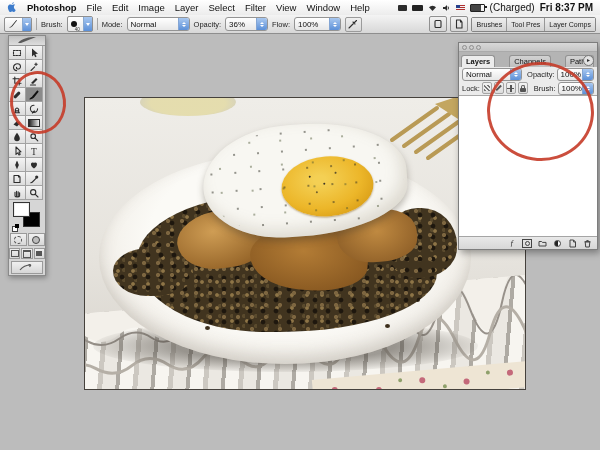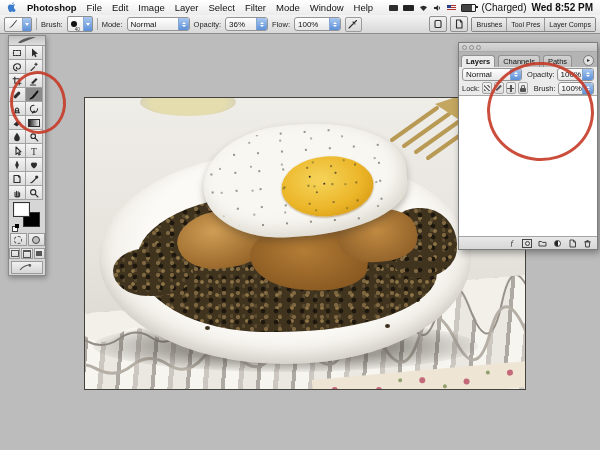--- a/index.html
+++ b/index.html
@@ -120,21 +120,21 @@
      background:radial-gradient(ellipse at 42% 38%,#f4d054 8%,#ecb629 55%,#d1930f 92%);
      box-shadow:0 1px 2px rgba(120,80,10,.5);}
   .yolk::after{content:"";position:absolute;left:30%;top:30%;width:2px;height:2px;border-radius:50%;background:#3a3325;
      box-shadow:14px 8px 0 #3a3325,26px -2px 0 rgba(58,51,37,.8),6px 16px 0 rgba(58,51,37,.7);}
   
   .lpal{position:absolute;left:458px;top:42px;width:138px;height:206px;background:#ebebeb;border:1px solid #7d7d7d;
         box-shadow:2px 3px 7px rgba(0,0,0,.35);z-index:40;display:flex;flex-direction:column;font-size:8px;color:#111;}
   .lpal-title{height:8px;background:linear-gradient(#d8d8d8,#c6c6c6);border-bottom:1px solid #aaa;
         display:flex;align-items:center;gap:2px;padding:0 3px;}
   .wdot{width:5px;height:5px;border-radius:50%;background:#cfcfcf;border:1px solid #8f8f8f;box-sizing:border-box;}
-  .ltabs{height:13px;background:#b4b4b4;display:flex;align-items:flex-end;padding:2px 2px 0;gap:3px;position:relative;}
+  .ltabs{height:13px;background:#b4b4b4;display:flex;align-items:flex-end;padding:2px 2px 0;gap:14px;position:relative;}
   .ltab{font-size:7.5px;padding:1px 4px 1px;background:linear-gradient(#d2d2d2,#bfbfbf);border:1px solid #929292;
         border-bottom:none;border-radius:3px 3px 0 0;white-space:nowrap;}
   .ltab.active{background:#ececec;font-weight:bold;}
   .lmenu{position:absolute;right:3px;top:3px;width:9px;height:9px;border:1px solid #777;border-radius:50%;
         background:#e2e2e2;font-size:6px;line-height:8px;text-align:center;color:#333;}
   .lrow{display:flex;align-items:center;gap:2px;padding:2px 3px;height:14px;box-sizing:border-box;}
   .lbl{font-size:7.5px;color:#222;}
   .lockbox{width:10px;height:10px;border:1px solid #a5a5a5;border-radius:2px;background:linear-gradient(#f4f4f4,#dcdcdc);
         display:flex;align-items:center;justify-content:center;}
   .ck{width:6px;height:6px;background:repeating-linear-gradient(45deg,#777 0 1.5px,#eee 1.5px 3px);}
@@ -186,37 +186,37 @@
           <path fill="#3d7ccc" d="M6.9.3c-.1.9-.9 1.7-1.7 1.6C5.1 1 6 .2 6.9.3zM8.7 8c-.4 1-1 2-1.8 2-.7 0-.9-.5-1.7-.5S4.1 10 3.4 10c-.8 0-1.5-1.1-1.9-2.1-.9-2-1-4.3.6-5.2.6-.4 1.3-.4 1.9-.1.5.2.9.3 1.1.3.2 0 .6-.1 1.1-.3.7-.3 1.4-.3 2 .2-.9.6-1.4 1.4-1.3 2.5.1 1.2.8 2.1 1.8 2.7z"></path>
         </svg>
     </span>
     <span class="appname">Photoshop</span>
     <span class="mitem">File</span>
     <span class="mitem">Edit</span>
     <span class="mitem">Image</span>
     <span class="mitem">Layer</span>
     <span class="mitem">Select</span>
     <span class="mitem">Filter</span>
-    <span class="mitem">Mode</span>
+    <span class="mitem">View</span>
     <span class="mitem">Window</span>
     <span class="mitem">Help</span>
     <span class="mstatus">
       <span class="sico ico-display"></span>
       <span class="sico ico-ink"></span>
       <svg width="9" height="8" viewBox="0 0 9 8">
           <path d="M4.5 7 1 3.2A4.8 4.8 0 0 1 8 3.2Z" fill="#2c2c2c"></path>
         </svg>
       <svg width="9" height="8" viewBox="0 0 9 8">
           <path d="M1 3h2l2-2v6L3 5H1z" fill="#2c2c2c"></path>
           <path d="M6 2.5a3 3 0 0 1 0 3" stroke="#2c2c2c" fill="none" stroke-width="1"></path>
         </svg>
       <span class="sico ico-flag"></span>
       <span class="sico ico-batt"></span>
       <span>(Charged)</span>
-      <span class="clock">Wed 8:52 PM</span>
+      <span class="clock">Fri 8:37 PM</span>
     </span>
   </div>
 
   <div class="optionsbar">
     <span class="toolpreview">
       <svg class="ti" style="margin-left:3px" viewBox="0 0 10 10">
           <path class="f" d="M1 9C2 7.6 2.9 7.8 3.7 6.7L8.4 1 9 1.6 4.4 7.3C3.4 8.3 3 8.5 1 9Z"></path>
         </svg>
       <span class="arr">
           <span class="tri-d"></span>

